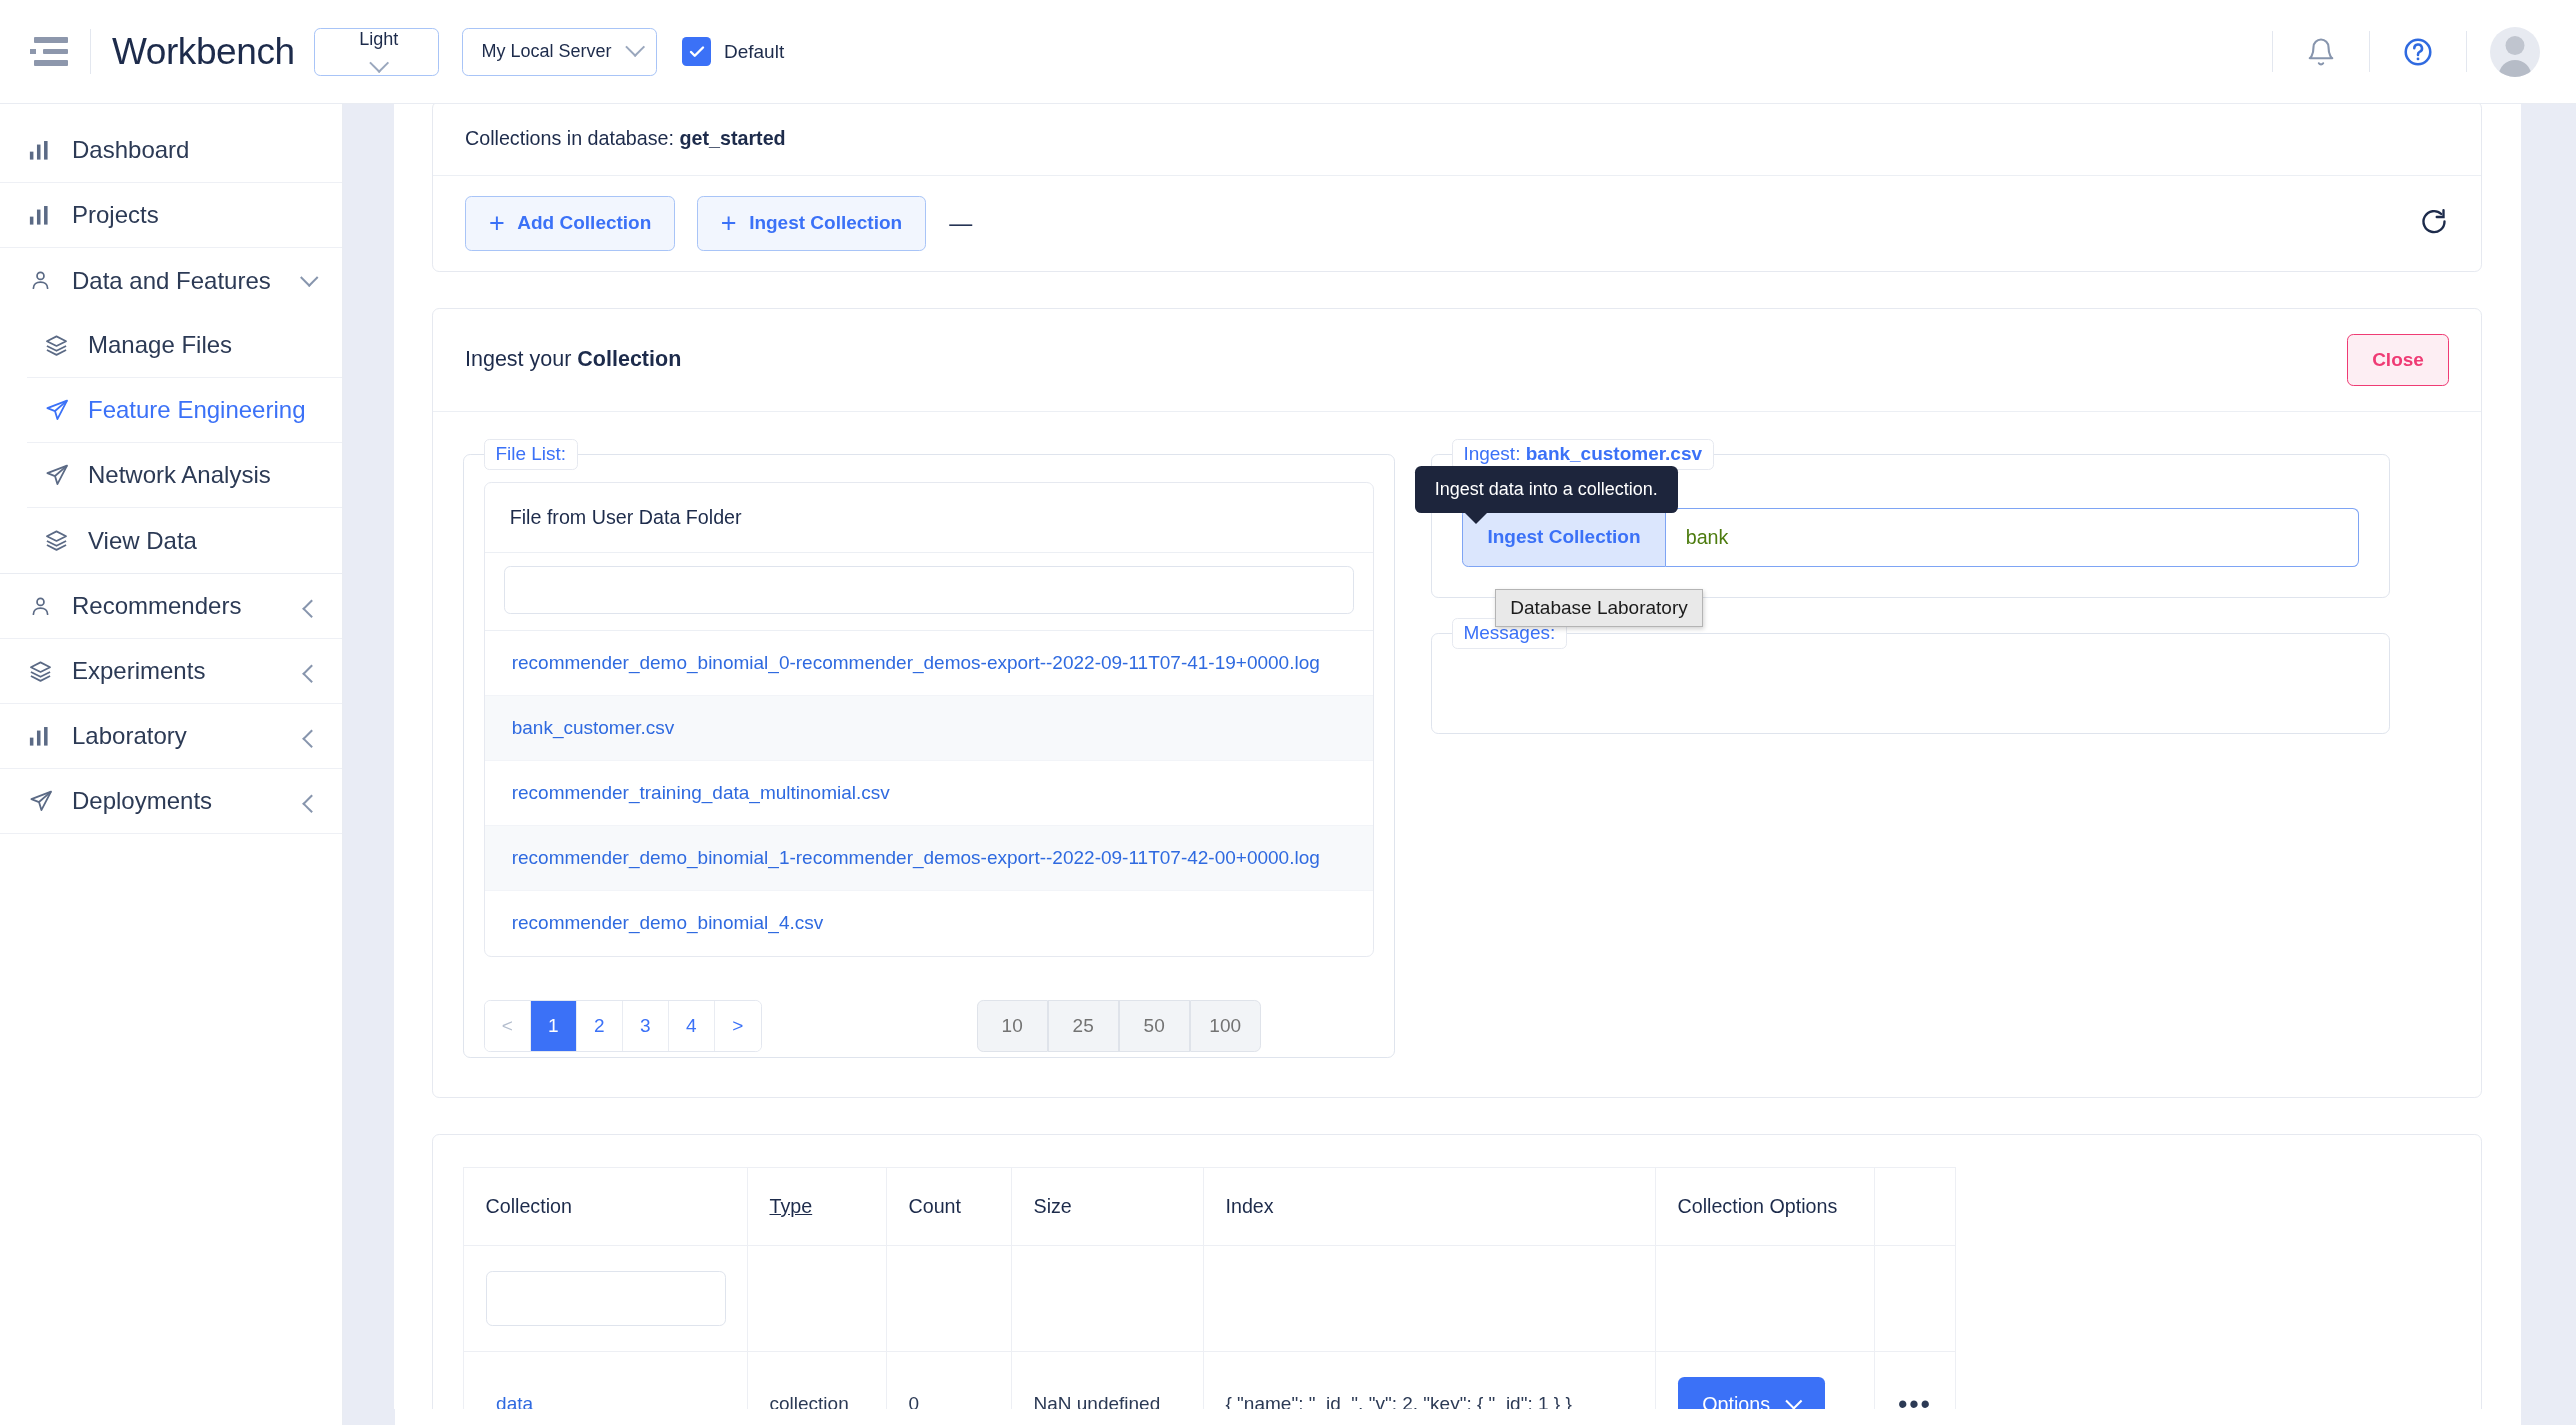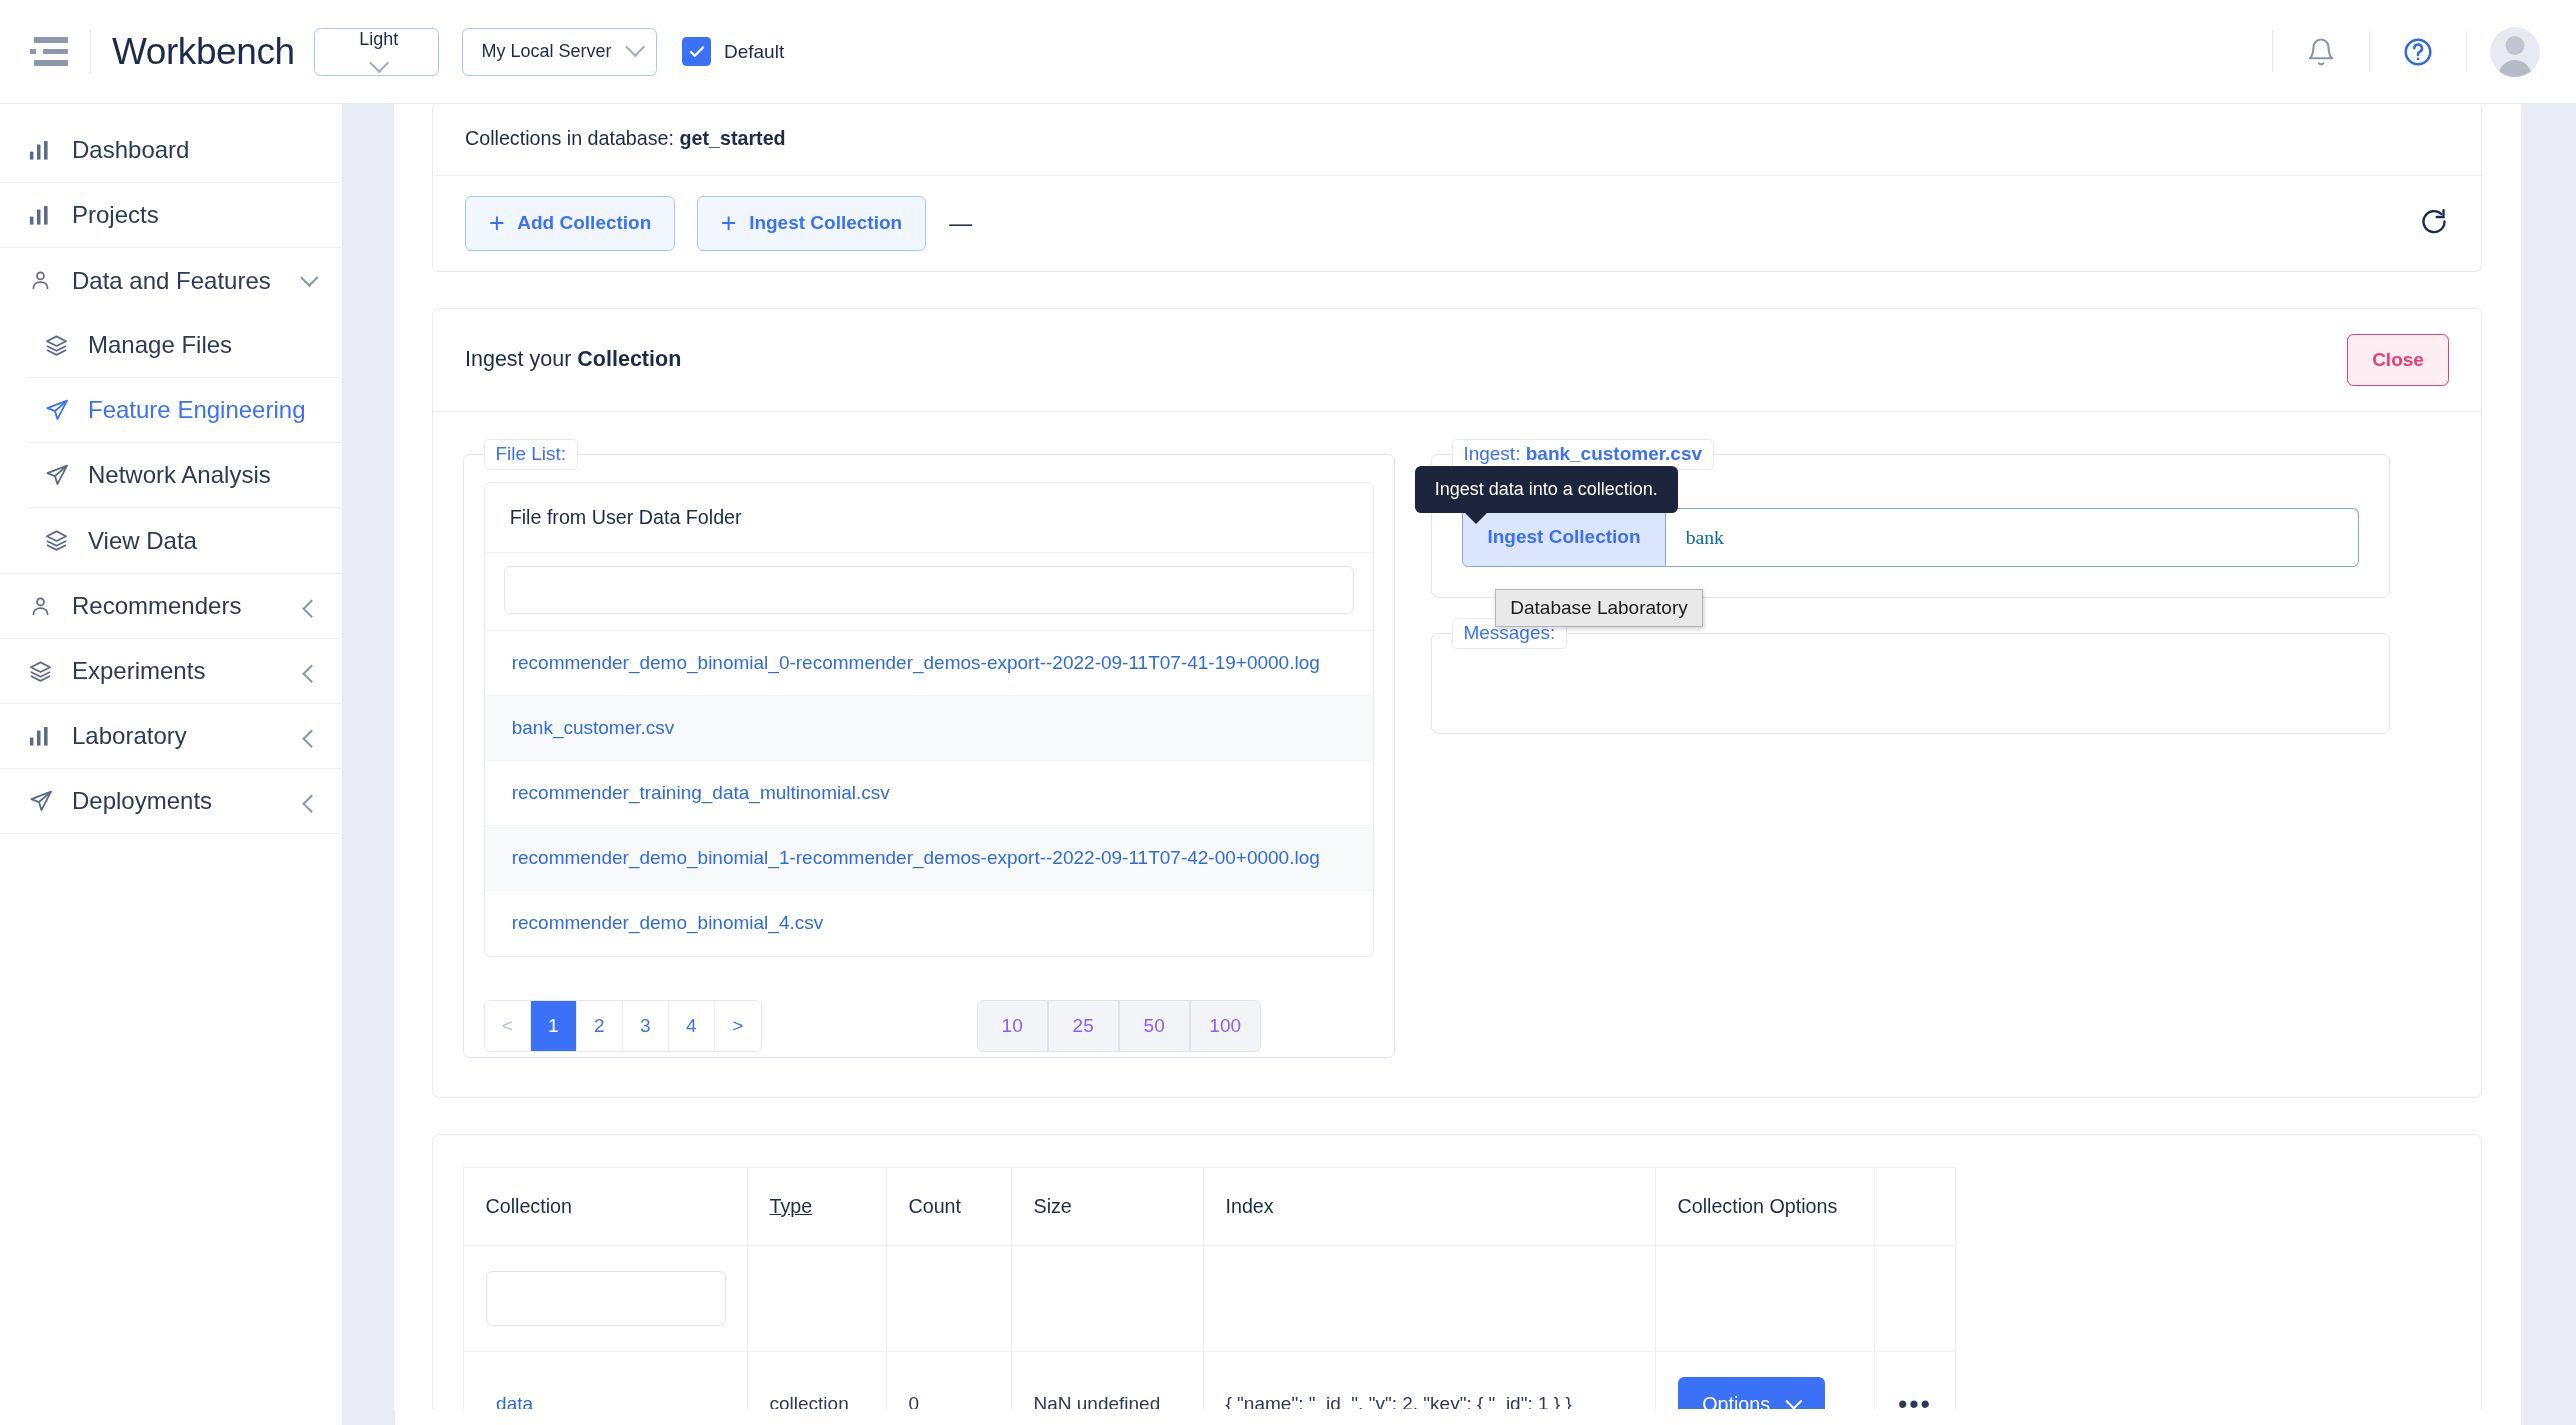--- a/index.html
+++ b/index.html
@@ -127,33 +127,33 @@
   .pager { display: flex; align-items: center; padding: 23px 19.7px 5.4px 19.7px; }
   .pgroup { display: flex; border: 0.9px solid #e3e7ef; border-radius: 6.3px; overflow: hidden; }
   .pg { min-width: 46px; height: 50px; display: flex; align-items: center; justify-content: center;
     font-size: 19px; color: #3b71f7; border-right: 0.9px solid #e9ecf2; cursor: pointer; background:#fff; }
   .pg:last-child { border-right: none; }
   .pg.active { background: #3b71f7; color: #fff; }
   .pg.nav-arrow { color: #b3bdcd; }
   .pg.nav-arrow.on { color: #3b71f7; }
   .sizes { margin-left: 215px; display: flex; }
   .sz { width: 71px; height: 52px; display: flex; align-items: center; justify-content: center;
-    background: #f2f4f7; border: 0.9px solid #dfe3ea; font-size: 19px; color: #8b5cf6; cursor: pointer; }
+    background: #f2f4f7; border: 0.9px solid #dfe3ea; font-size: 19px; color: #737373; cursor: pointer; }
   .sz:first-child { border-radius: 6.3px 0 0 6.3px; }
   .sz:last-child { border-radius: 0 6.3px 6.3px 0; }
 
   .ingestcol { width: 959px; position: relative; }
   .ing-body { padding: 38px 30px 30px 30px; }
   .inputgroup { display: flex; }
   .ig-btn { width: 204px; height: 59px; border: 0.9px solid #7ea4f4; border-radius: 6.3px 0 0 6.3px;
     background: #dbe6fd; color: #3b71f7; font-size: 19px; font-weight: 700;
     display: flex; align-items: center; justify-content: center; cursor: pointer; }
   .ig-input { flex: 1; height: 59px; border: 0.9px solid #7ea4f4; border-left: none;
-    border-radius: 0 6.3px 6.3px 0; padding: 0 19.7px; font-size: 19.7px; color: #0369a1;
-    font-family: Liberation Serif, serif; background: #fff; }
+    border-radius: 0 6.3px 6.3px 0; padding: 0 19.7px; font-size: 19.7px; color: #4d7c0f;
+    font-family: Liberation Sans, sans-serif; background: #fff; }
   .msgs { margin-top: 19.7px; }
   .msg-body { height: 84px; }
 
   .tooltip-dark {
     position: absolute; background: #1d253c; color: #fff; font-size: 18px;
     padding: 13.4px 19.7px; border-radius: 6.3px; white-space: nowrap; z-index: 60;
   }
   .tooltip-dark:after {
     content: ""; position: absolute; left: 50px; bottom: -10.7px;
     border-left: 11.6px solid transparent; border-right: 11.6px solid transparent;

